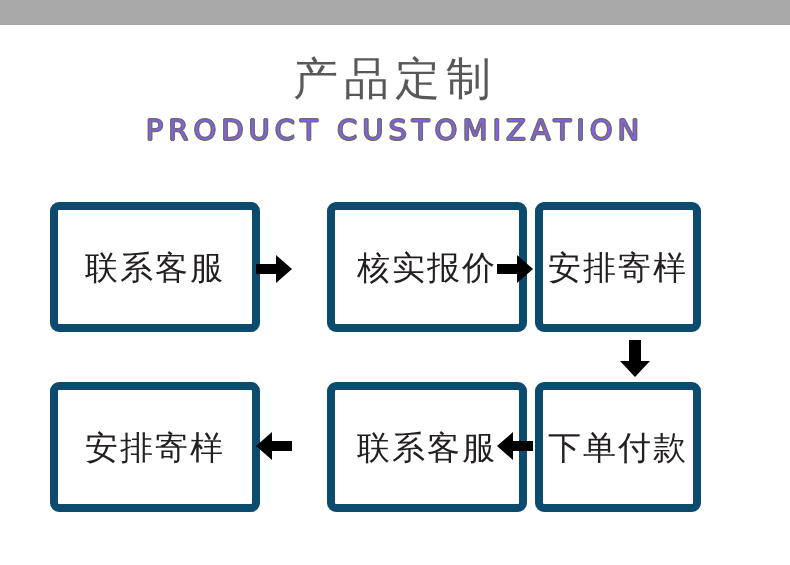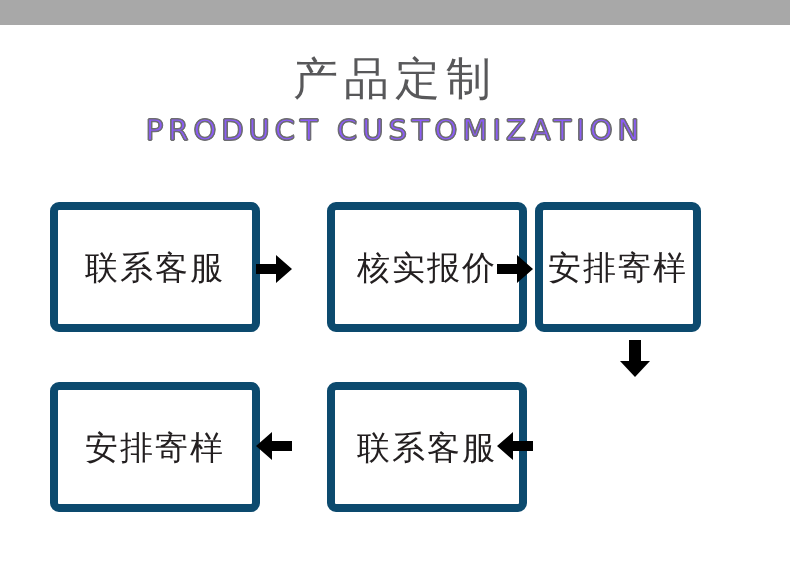--- a/index.html
+++ b/index.html
@@ -156,14 +156,17 @@
   <div class="flow-box r2 c2">
     <span class="box-label">联系客服</span>
   </div>
 
   <div class="arrow" style="left:497px; top:432px;">
     <svg width="36" height="28" viewBox="0 0 36 28" aria-hidden="true">
       <polygon points="36,9 16,9 16,0 0,14 16,28 16,19 36,19" fill="#000000"></polygon>
     </svg>
   </div>
 
+  <div class="flow-box r2 c3">
+    <span class="box-label">下单付款</span>
+  </div>
 
 </div>
 
 </body></html>

